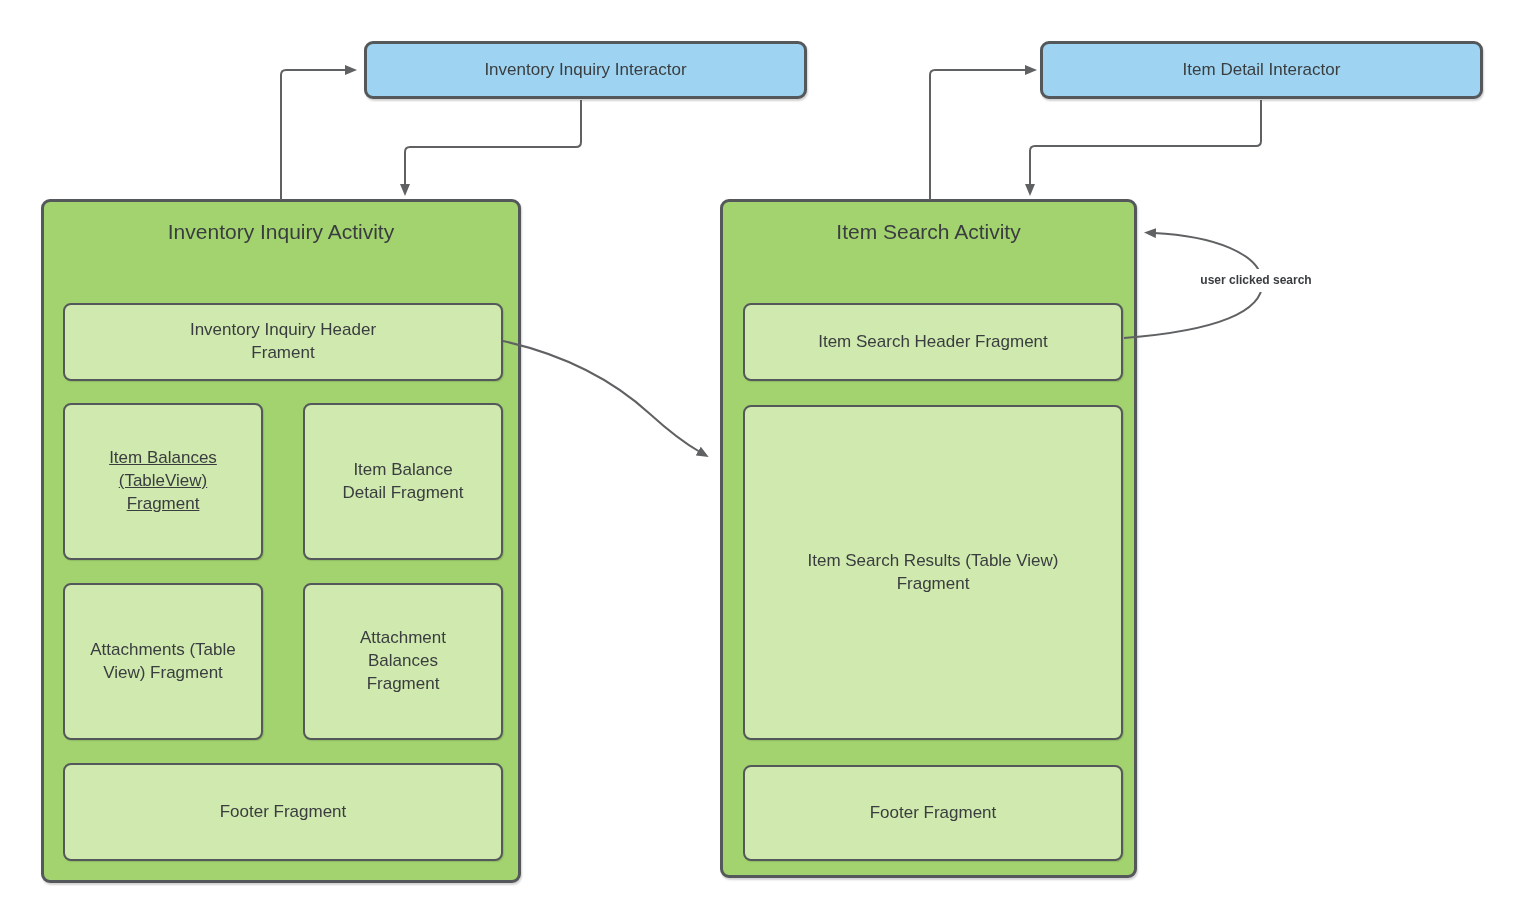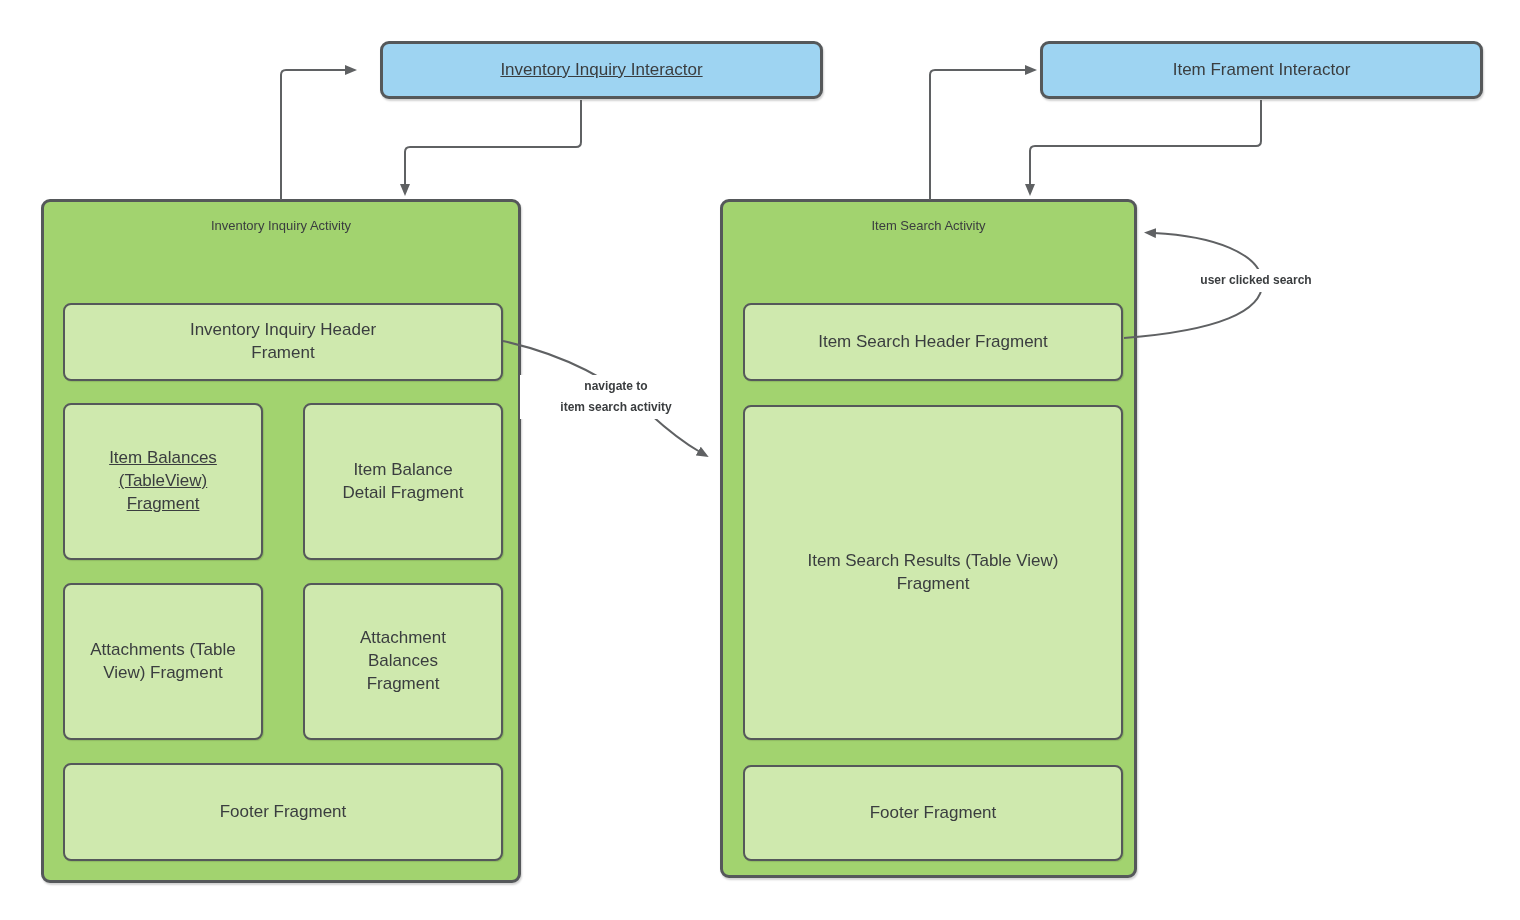--- a/index.html
+++ b/index.html
@@ -33,21 +33,21 @@
     border: 3px solid #55585a;
     justify-content: flex-start;
     align-items: flex-start;
   }
   .activity-title {
     position: absolute;
     top: 16px;
     left: 0;
     width: 100%;
     text-align: center;
-    font-size: 13px;
+    font-size: 21px;
   }
   .fragment {
     position: absolute;
     box-sizing: border-box;
     display: flex;
     align-items: center;
     justify-content: center;
     text-align: center;
     background: #cfe9ae;
     border: 2px solid #55585a;
@@ -95,26 +95,26 @@
     padding: 1px 3px;
   }
   .edge-label-navigate { left: 520px; top: 375px; width: 186px; }
   .edge-label-user-clicked { left: 1165px; top: 269px; width: 176px; }
 </style>
 </head>
 <body>
 
 <div class="stage">
 
-  <div class="node interactor" style="left:380px; top:41px; width:443px; height:58px;text-decoration:underline;">
+  <div class="node interactor" style="left:364px; top:41px; width:443px; height:58px;">
     <span>Inventory Inquiry Interactor</span>
   </div>
 
   <div class="node interactor" style="left:1040px; top:41px; width:443px; height:58px;">
-    <span>Item Frament Interactor</span>
+    <span>Item Detail Interactor</span>
   </div>
 
   <div class="node activity" style="left:41px; top:199px; width:480px; height:684px;">
     <div class="activity-title">Inventory Inquiry Activity</div>
 
     <div class="fragment f-inv-header">
       <span class="tw240">Inventory Inquiry Header Frament</span>
     </div>
 
     <div class="fragment f-item-balances">
@@ -163,22 +163,18 @@
     <g fill="none" stroke="#5f6163" stroke-width="2" stroke-linejoin="round">
       <path d="M 281 200 L 281 75 Q 281 70 286 70 L 347 70" marker-end="url(#arrow)"></path>
       <path d="M 581 100 L 581 142 Q 581 147 576 147 L 410 147 Q 405 147 405 152 L 405 186" marker-end="url(#arrow)"></path>
       <path d="M 930 200 L 930 75 Q 930 70 935 70 L 1027 70" marker-end="url(#arrow)"></path>
       <path d="M 1261 100 L 1261 141 Q 1261 146 1256 146 L 1035 146 Q 1030 146 1030 151 L 1030 186" marker-end="url(#arrow)"></path>
       <path d="M 503 341 C 570 356 615 382 650 414 C 672 434 686 444 700 452" marker-end="url(#arrow)"></path>
       <path d="M 1124 338 C 1215 331 1266 312 1262 280 C 1259 254 1215 236 1154 233" marker-end="url(#arrow)"></path>
     </g>
   </svg>
 
-  <div class="edge-label edge-label-navigate">
-    <div>navigate to</div>
-    <div>item search activity</div>
-  </div>
 
   <div class="edge-label edge-label-user-clicked">
     <span>user clicked search</span>
   </div>
 
 </div>
 
 </body></html>

